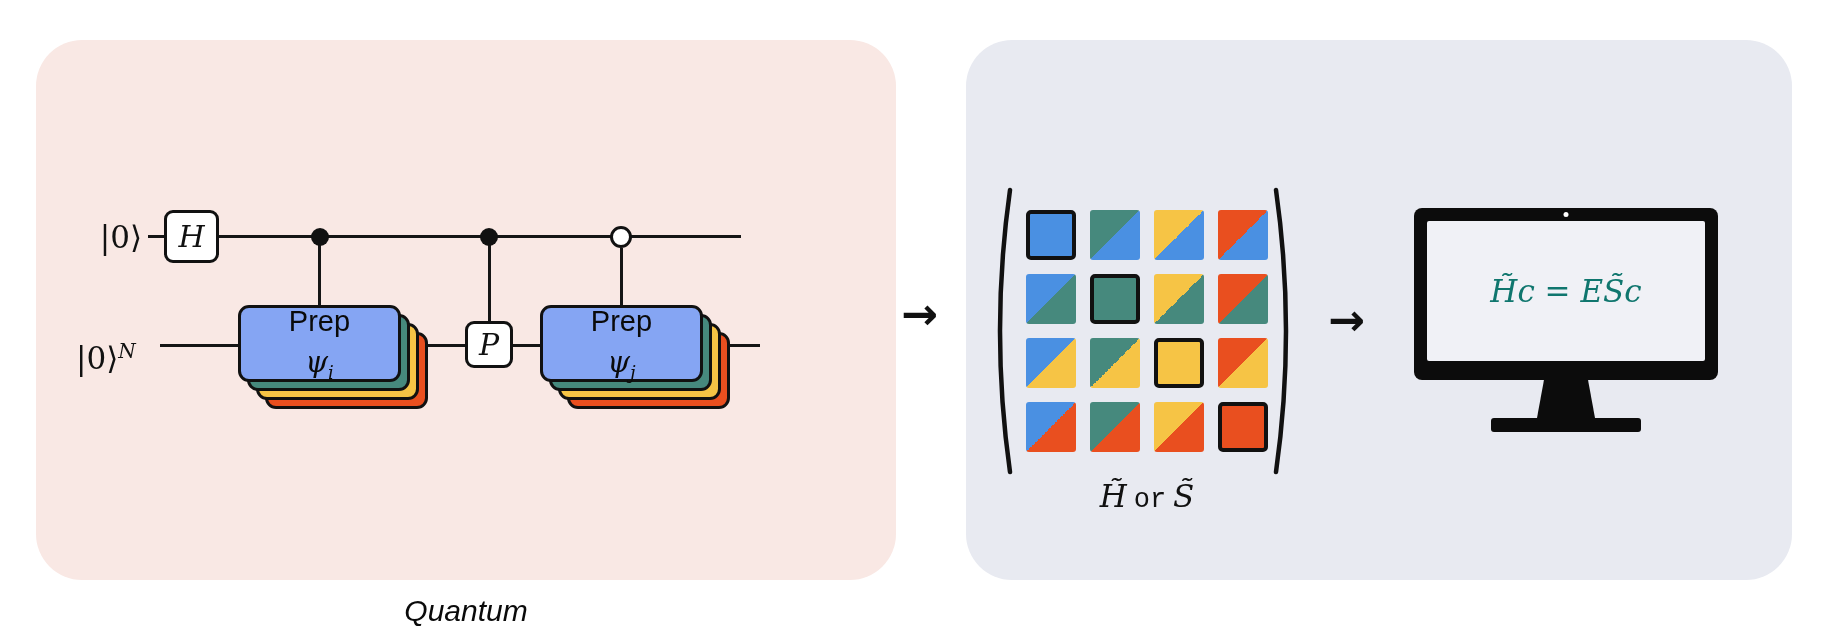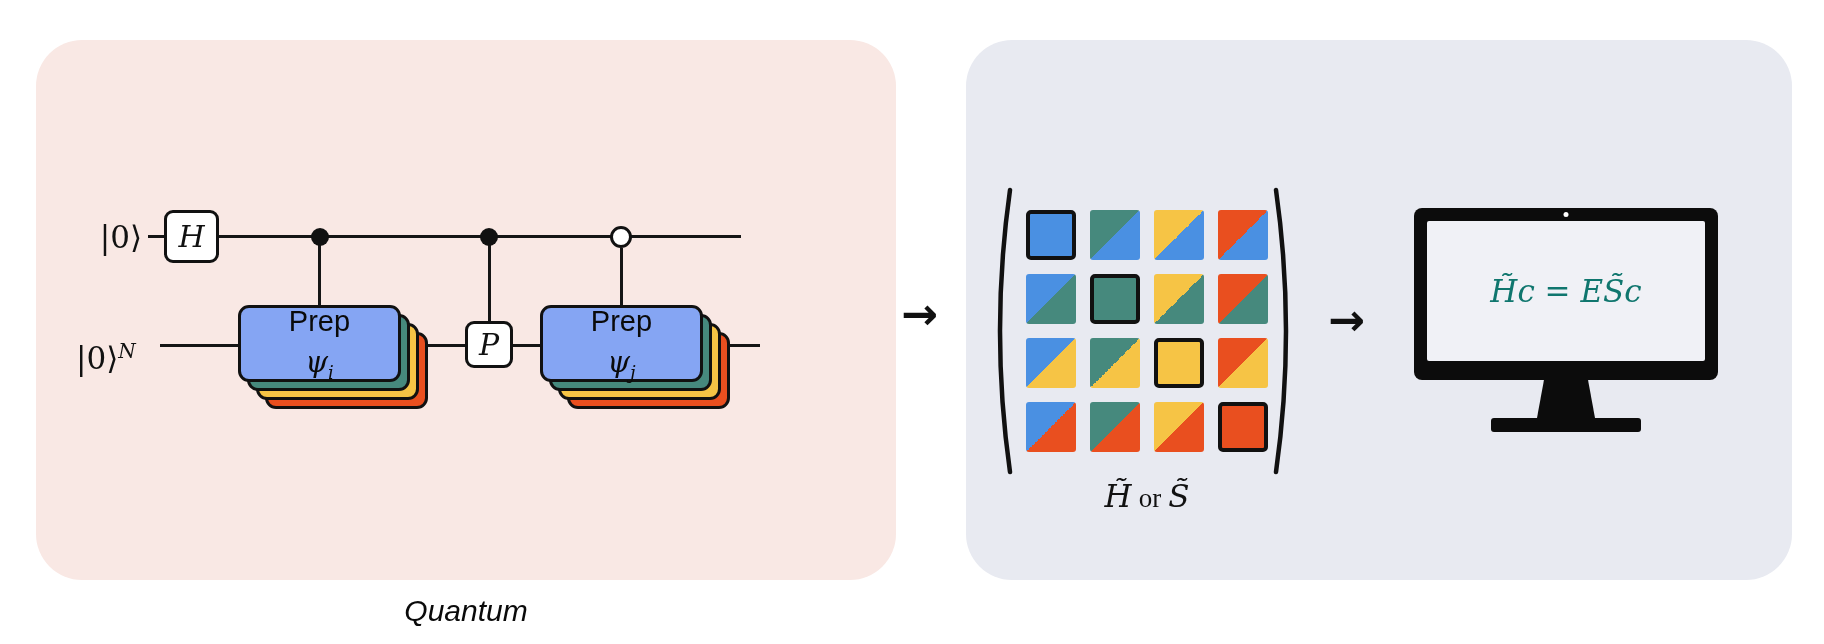--- a/index.html
+++ b/index.html
@@ -68,21 +68,21 @@
   .paren { position:absolute; }
   .paren-left  { left:22px;  top:146px; }
   .paren-right { left:306px; top:146px; }
   .matrix-grid { position:absolute; left:60px; top:170px; display:grid;
                  grid-template-columns:repeat(4,50px); grid-auto-rows:50px; gap:14px; }
   .mcell { width:50px; height:50px; border-radius:3px; }
   .mcell.diag { border:4px solid #111; border-radius:5px; }
 
   .matrix-label { position:absolute; left:36px; top:438px; width:290px; text-align:center;
                   font-size:31px; font-style:italic; }
-  .matrix-label .or-word { font-family:Liberation Serif, serif; font-style:normal;
+  .matrix-label .or-word { font-family:Liberation Mono, monospace; font-style:normal;
                   font-size:27px; margin:16px 7px; }
 
   .monitor { position:absolute; left:448px; top:168px; width:304px; }
   .mon-frame { position:relative; width:304px; height:172px; background:#0c0c0c; border-radius:8px; }
   .mon-cam { position:absolute; top:4px; left:50%; transform:translateX(-50%);
              width:5px; height:5px; border-radius:50%; background:#fff; }
   .mon-screen { position:absolute; left:13px; top:13px; right:13px; bottom:19px;
              background:#f0f1f6; border-radius:2px; display:flex; align-items:center;
              justify-content:center; font-style:italic; font-size:31px; color:#0f766e; }
   .mon-neck { width:58px; height:38px; margin:0 auto; background:#0c0c0c;

